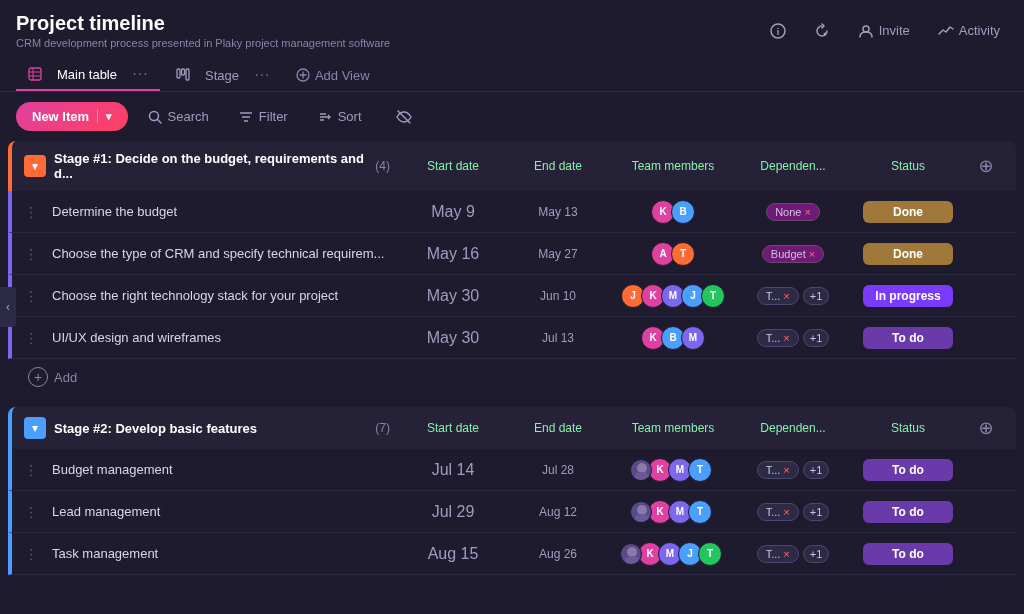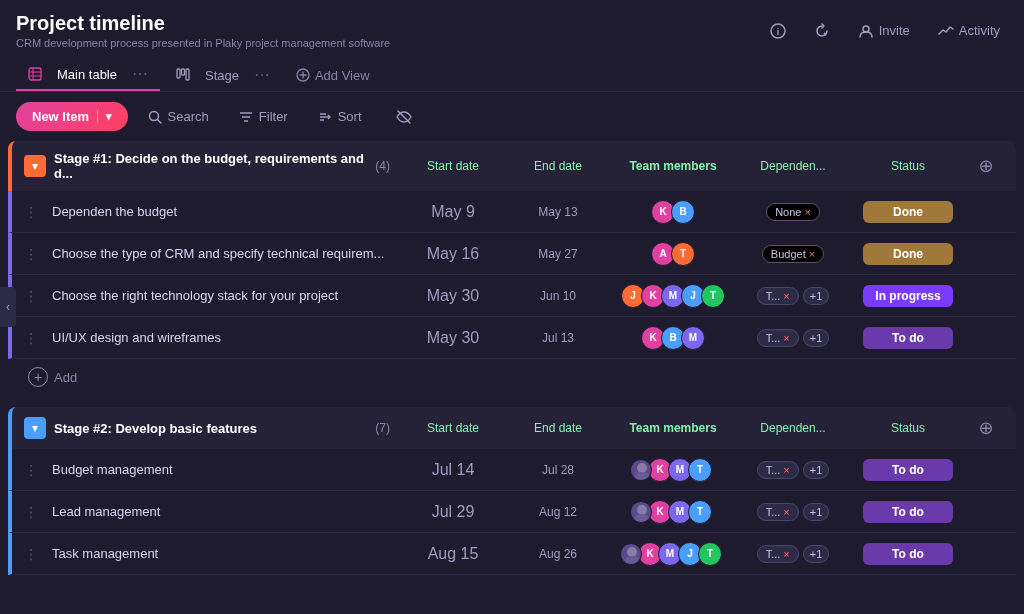--- a/index.html
+++ b/index.html
@@ -177,21 +177,21 @@
       color: #8884aa;
       font-size: 12px;
     }
     .col-label {
       font-size: 12px;
       color: #86efac;
       text-align: center;
     }
     .col-start { width: 110px; text-align: center; }
     .col-end { width: 100px; text-align: center; }
-    .col-team { width: 130px; text-align: center; font-weight: bold; }
+    .col-team { width: 130px; text-align: center; }
     .col-dep { width: 110px; text-align: center; }
     .col-status { width: 120px; text-align: center; }
     .col-add { width: 36px; text-align: center; }
 
     .task-row {
       display: flex;
       align-items: center;
       background: #1e1b2e;
       border-bottom: 1px solid #2a2740;
       border-left: 4px solid #7b68ee;
@@ -271,21 +271,21 @@
       border: 1px solid #4a4870;
       border-radius: 12px;
       padding: 2px 8px;
       font-size: 11px;
       color: #c8c4e0;
       display: flex;
       align-items: center;
       gap: 3px;
     }
     .dep-none {
-      background: #000000;
+      background: #701a75;
       border-color: #6a4870;
     }
     .dep-x { color: #ff6b6b; font-size: 11px; }
     .dep-plus {
       background: #2d2a45;
       border: 1px solid #4a4870;
       border-radius: 12px;
       padding: 2px 6px;
       font-size: 11px;
       color: #c8c4e0;
@@ -505,21 +505,21 @@
           <span class="col-label col-end">End date</span>
           <span class="col-label col-team">Team members</span>
           <span class="col-label col-dep">Dependen...</span>
           <span class="col-label col-status">Status</span>
           <span class="col-label col-add" style="font-size:18px; color:#8884aa; cursor:pointer;">⊕</span>
         </div>
       </div>
 
       <div class="task-row">
         <span class="task-drag">⋮</span>
-        <span class="task-name">Dependen the budget</span>
+        <span class="task-name">Determine the budget</span>
         <span class="task-date">May 9</span>
         <span class="task-date-end">May 13</span>
         <div class="task-team">
           <div class="avatar av-pink">K</div>
           <div class="avatar av-blue">B</div>
         </div>
         <div class="task-dep">
           <span class="dep-tag dep-none">None <span class="dep-x">×</span></span>
         </div>
         <div class="task-status">

